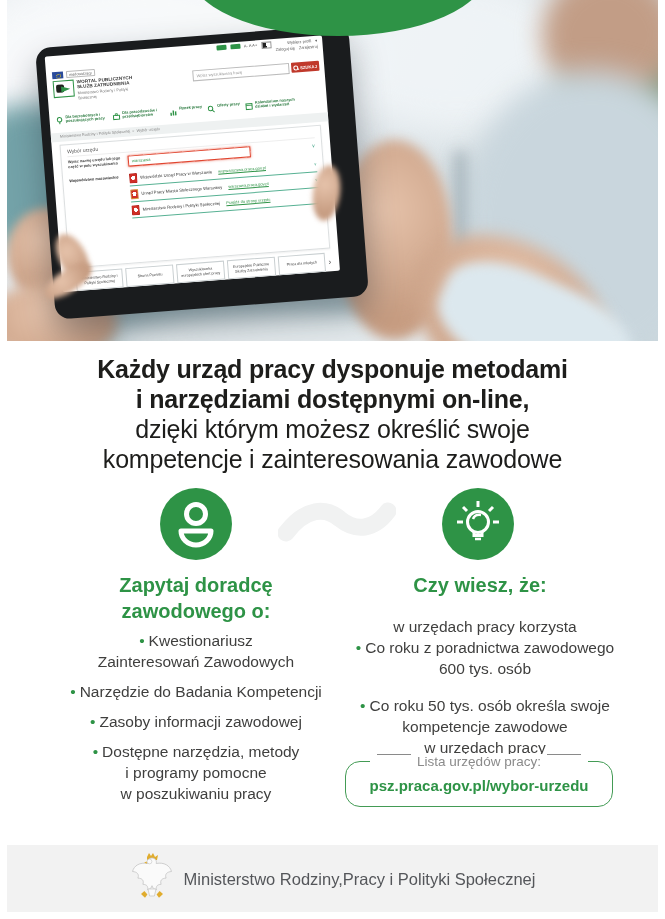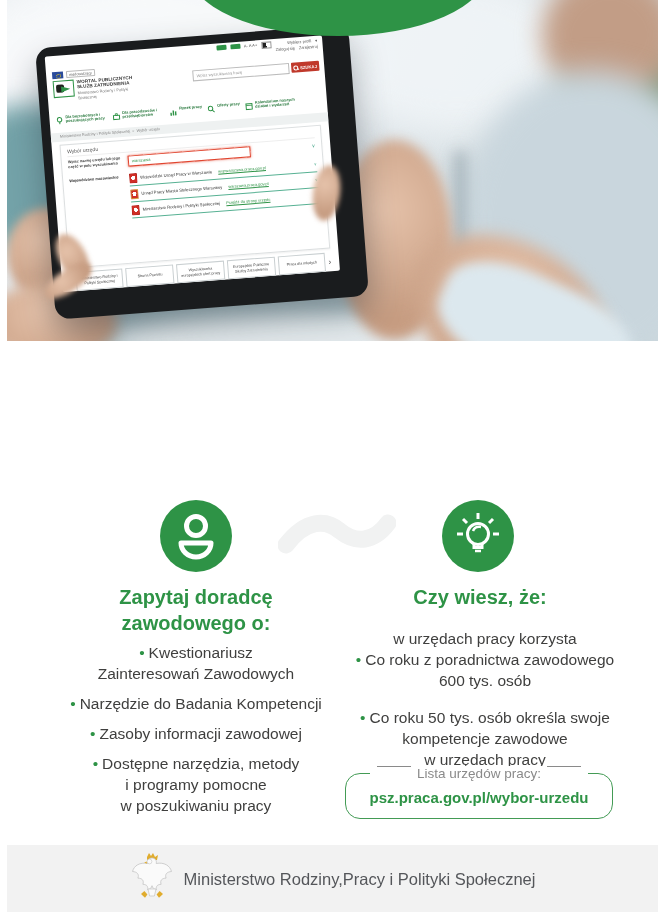--- a/index.html
+++ b/index.html
@@ -93,21 +93,21 @@
   .ptab{flex:1;border:0.6px solid #c9cfd1;background:#fff;font-size:3.7px;line-height:4.3px;color:#444;
         text-align:center;height:15px;display:flex;align-items:center;justify-content:center;padding:1px;}
   .tb-foot{height:9px;display:flex;justify-content:center;align-items:center;}
   .blue-tri{width:0;height:0;border-left:5px solid transparent;border-right:5px solid transparent;
             border-bottom:4px solid #2f6db3;transform:rotate(12deg);}
   
   .headline{position:absolute;left:0;top:341px;width:665px;text-align:center;padding-top:13px;
             color:#1d1d1b;font-size:25px;line-height:30px;letter-spacing:-0.2px;}
   .headline .b{font-weight:bold;}
   
-  .content{position:absolute;left:0;top:474px;width:665px;height:371px;}
+  .content{position:absolute;left:0;top:462px;width:665px;height:371px;}
   .circle{position:absolute;width:72px;height:72px;border-radius:50%;background:#2e9346;
           display:flex;align-items:center;justify-content:center;}
   .c-left{left:160px;top:26px;}
   .c-right{left:442px;top:26px;}
   .wave{position:absolute;left:278px;top:37px;}
   .col-head{position:absolute;width:300px;text-align:center;color:#2e9346;font-weight:bold;
             font-size:20px;line-height:26px;}
   .ch-left{left:46px;top:110px;}
   .ch-right{left:330px;top:110px;}
   .blist{position:absolute;width:320px;text-align:center;color:#3f3f3e;font-size:15.5px;line-height:21px;}
@@ -290,20 +290,26 @@
           </div>
       </div>
     </div>
 
     <div class="hand h-lthumb"></div>
     <div class="hand h-lfinger2"></div>
     <div class="hand h-rthumb"></div>
     <div class="green-arc"></div>
   </div>
 
+  <div class="headline">
+    <div class="b">Każdy urząd pracy dysponuje metodami</div>
+    <div class="b">i narzędziami dostępnymi on-line,</div>
+    <div>dzięki którym możesz określić swoje</div>
+    <div>kompetencje i zainteresowania zawodowe</div>
+  </div>
 
   <div class="content">
 
     <div class="circle c-left">
       <svg width="72" height="72" viewBox="0 0 72 72">
         <circle cx="36" cy="26" r="9.5" fill="none" stroke="#fff" stroke-width="5"></circle>
         <path d="M21,43 a15,14 0 0 0 30,0 z" fill="none" stroke="#fff" stroke-width="5" stroke-linejoin="round"></path>
       </svg>
     </div>
 

